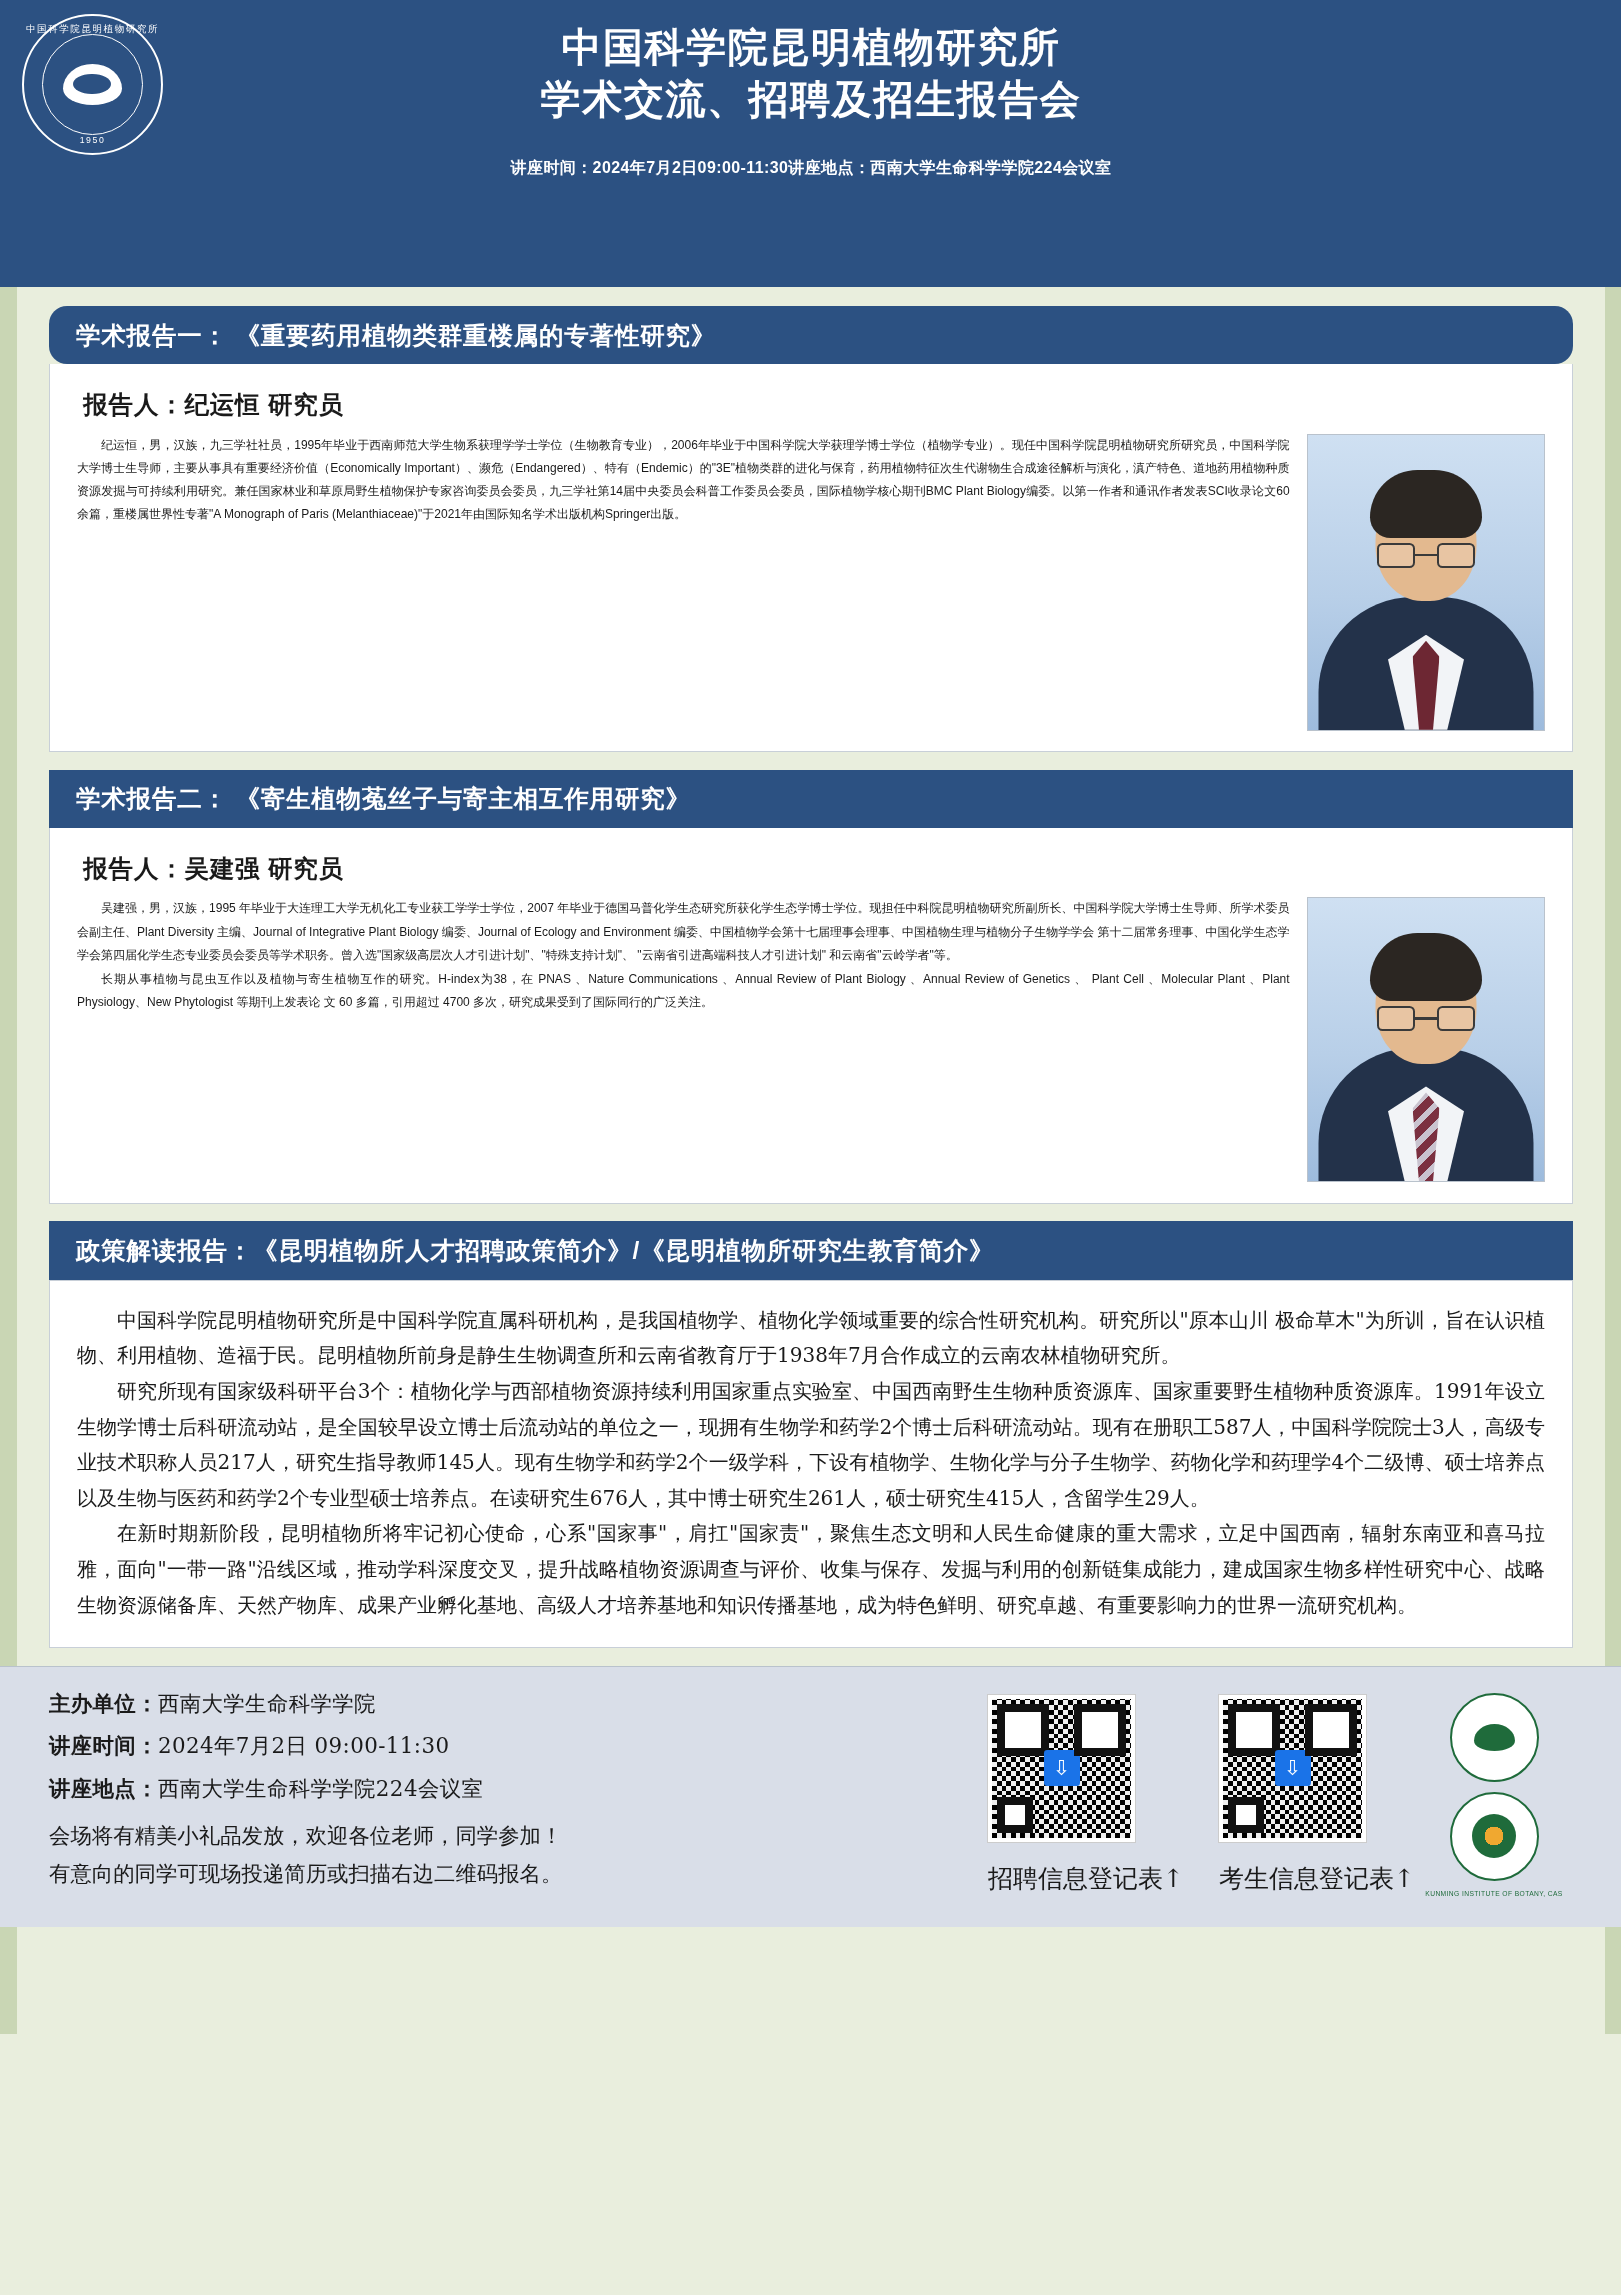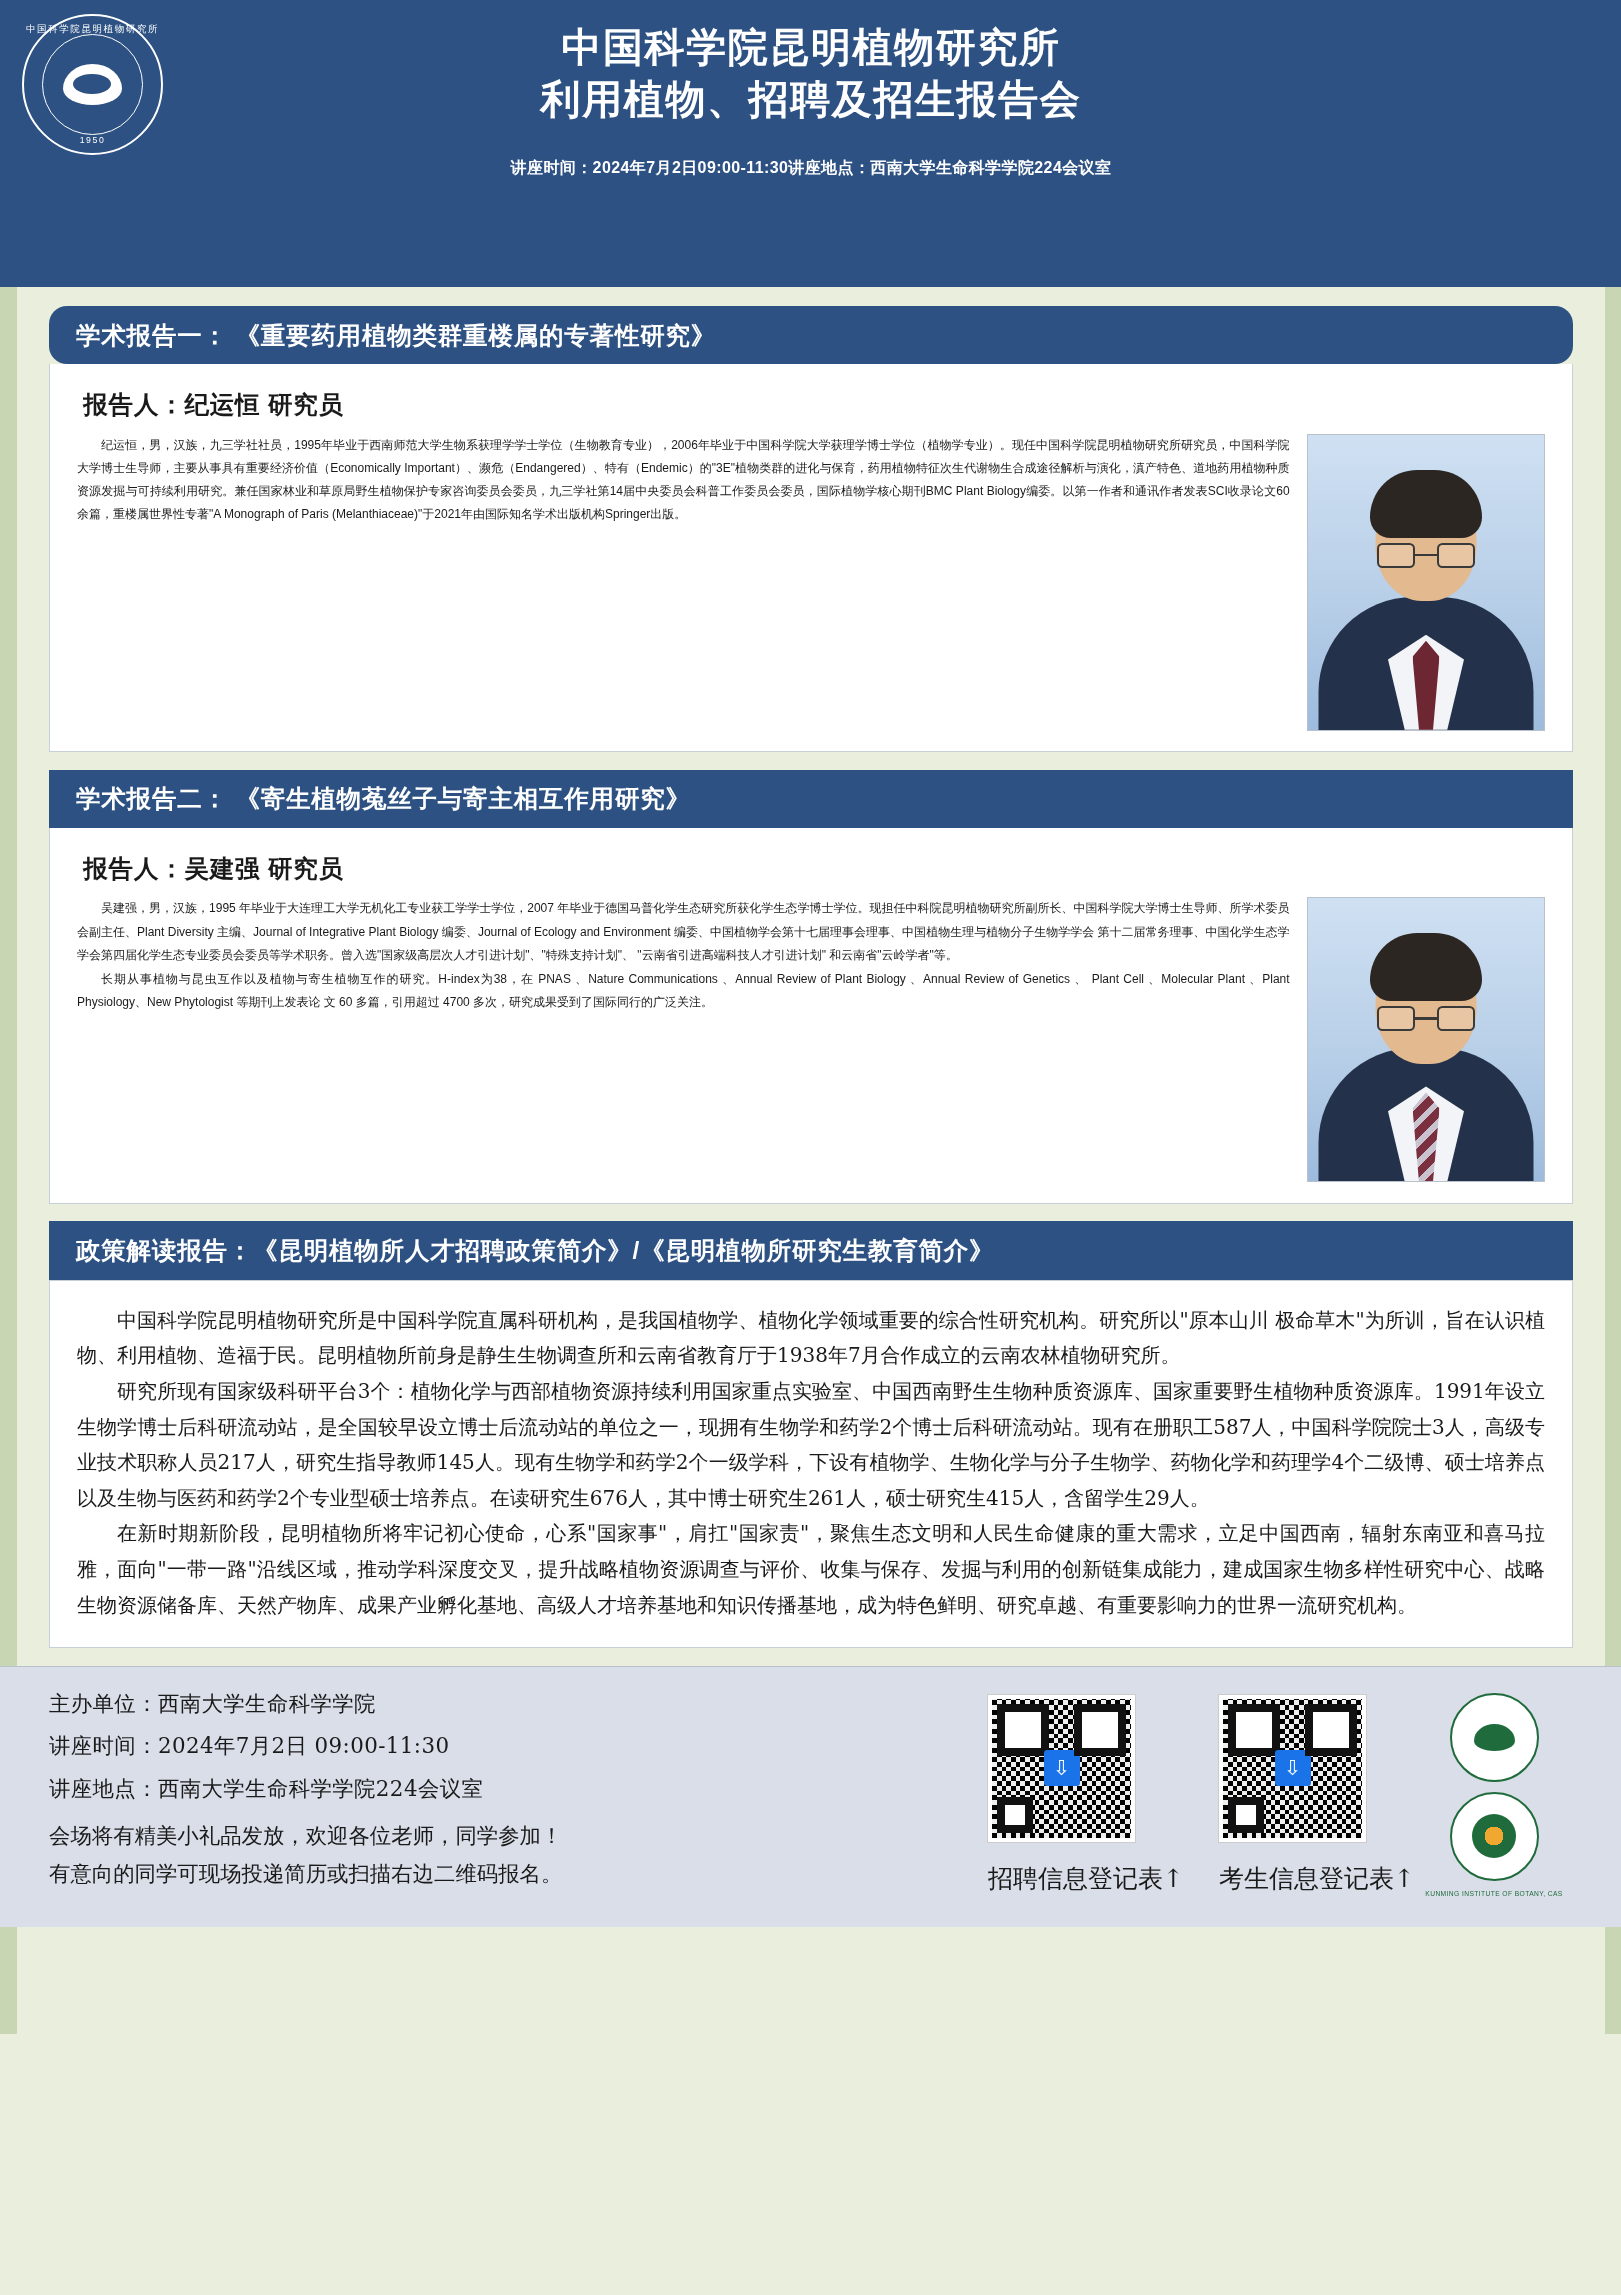--- a/index.html
+++ b/index.html
@@ -194,21 +194,21 @@
     padding: 22px 49px 0 49px;
     position: relative;
   }
   .footer-left { flex: 1; }
   .footer-line {
     font-family: "DejaVu Serif", "Liberation Serif", serif;
     font-size: 21.4px;
     margin-bottom: 13.5px;
     letter-spacing: 0.4px;
   }
-  .footer-line b { font-weight: normal; }
+  .footer-line b { font-weight: bold; }
   .footer-note {
     font-family: "DejaVu Serif", "Liberation Serif", serif;
     font-size: 21.4px;
     margin-top: 18px;
     margin-bottom: 9.5px;
   }
   .qr-area { display: flex; gap: 35px; align-items: flex-start; margin-top: 6.3px; }
   .qr-block { text-align: center; }
   .qr {
     width: 147px; height: 147px;
@@ -275,21 +275,21 @@
       <div class="seal">
         <div class="seal-text-top">中国科学院昆明植物研究所</div>
         <div class="seal-inner">
           <div class="seal-leaf"></div>
         </div>
         <div class="seal-text-bot">1950</div>
       </div>
     </div>
     <div class="header-title">
       <div>中国科学院昆明植物研究所</div>
-      <div>利用植物、招聘及招生报告会</div>
+      <div>学术交流、招聘及招生报告会</div>
     </div>
     <div class="header-sub">
       <div>
         <span>讲座时间：</span><span>2024年7月2日09:00-11:30</span>
       </div>
       <div>
         <span>讲座地点：</span><span>西南大学生命科学学院224会议室</span>
       </div>
     </div>
   </div>

